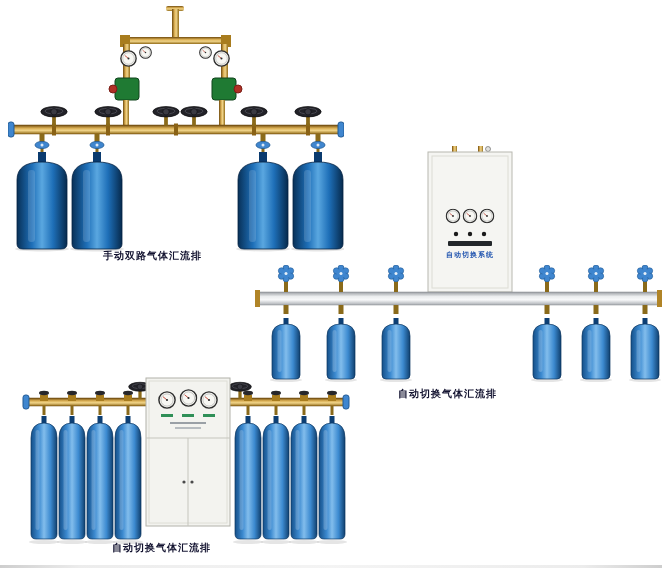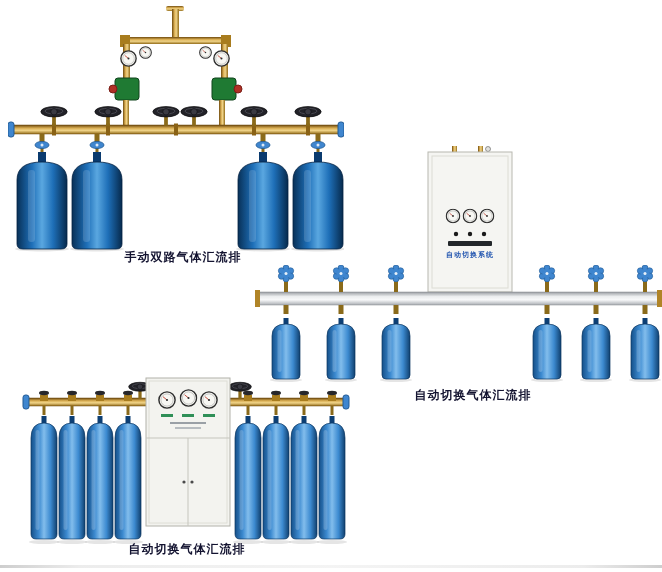--- a/index.html
+++ b/index.html
@@ -1,20 +1,20 @@
 <!DOCTYPE html>
 <html><head>
 <meta charset="utf-8">
 <style>
   html,body{margin:0;padding:0;background:#fff;}
   #stage{position:relative;width:662px;height:572px;background:#ffffff;overflow:hidden;
          font-family:"Liberation Sans","DejaVu Sans",sans-serif;}
   .fig-svg{position:absolute;}
-  .caption{position:absolute;font-size:12px;font-weight:bold;color:#131330;
-           letter-spacing:1px;text-align:center;white-space:nowrap;}
+  .caption{position:absolute;font-size:10px;font-weight:bold;color:#131330;
+           letter-spacing:1px;text-align:left;white-space:nowrap;}
   .cabinet-label{position:absolute;font-size:7px;font-weight:bold;color:#2356b0;
                  text-align:center;letter-spacing:1px;white-space:nowrap;}
   .bottom-strip{position:absolute;left:0;top:565px;width:662px;height:3px;opacity:.75;
     background:linear-gradient(90deg,#bdbdbd 0%,#e6e6e6 12%,#f0f0f0 50%,#e6e6e6 88%,#bdbdbd 100%);}
 </style>
 </head>
 <body>
 
 <div id="stage">
 

